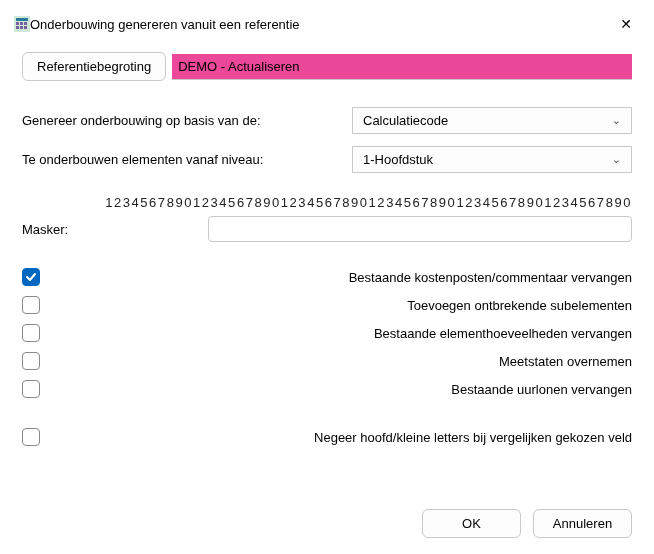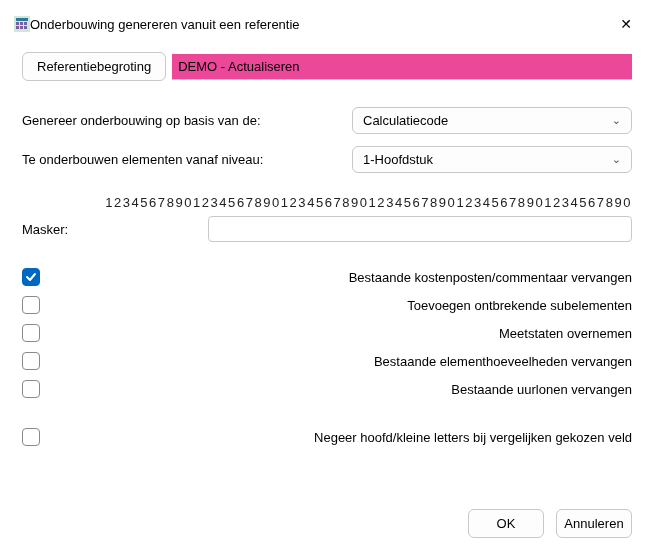--- a/index.html
+++ b/index.html
@@ -56,21 +56,21 @@
     display:flex; align-items:center; gap:18px;
     margin-bottom:12px;
   }
   .form-label {
     width: 312px;
     font-size:13px;
   }
   .dropdown {
     flex:1;
     border:1px solid #c9c9c9;
-    border-radius:6px;
+    border-radius:0;
     background:#fdfdfd;
     padding:5px 10px;
     font-size:13px;
     display:flex; align-items:center; justify-content:space-between;
     cursor:pointer;
   }
   .chev { font-size:11px; color:#555; }
   .ruler-row {
     display:flex; align-items:flex-end; gap:18px;
     margin-top:22px;
@@ -123,21 +123,21 @@
   .footer {
     position:absolute;
     bottom:16px; right:22px;
     display:flex; gap:12px;
   }
   .btn {
     border:1px solid #c9c9c9;
     border-radius:6px;
     background:#fdfdfd;
     padding:6px 0;
-    width:76px;
+    width:99px;
     text-align:center;
     font-size:13px;
     cursor:pointer;
   }
 </style>
 </head>
 <body>
 
 <div class="titlebar">
   <span class="app-icon">
@@ -201,25 +201,25 @@
           </svg>
         </span>
         <span>Bestaande kostenposten/commentaar vervangen</span>
       </div>
       <div class="check-line">
         <span class="cbox"></span>
         <span>Toevoegen ontbrekende subelementen</span>
       </div>
       <div class="check-line">
         <span class="cbox"></span>
+        <span>Bestaande elementhoeveelheden vervangen</span>
+      </div>
+      <div class="check-line">
+        <span class="cbox"></span>
         <span>Meetstaten overnemen</span>
-      </div>
-      <div class="check-line">
-        <span class="cbox"></span>
-        <span>Bestaande elementhoeveelheden vervangen</span>
       </div>
       <div class="check-line">
         <span class="cbox"></span>
         <span>Bestaande uurlonen vervangen</span>
       </div>
       <div class="spacer-group"></div>
       <div class="check-line">
         <span class="cbox"></span>
         <span>Negeer hoofd/kleine letters bij vergelijken gekozen veld</span>
       </div>

